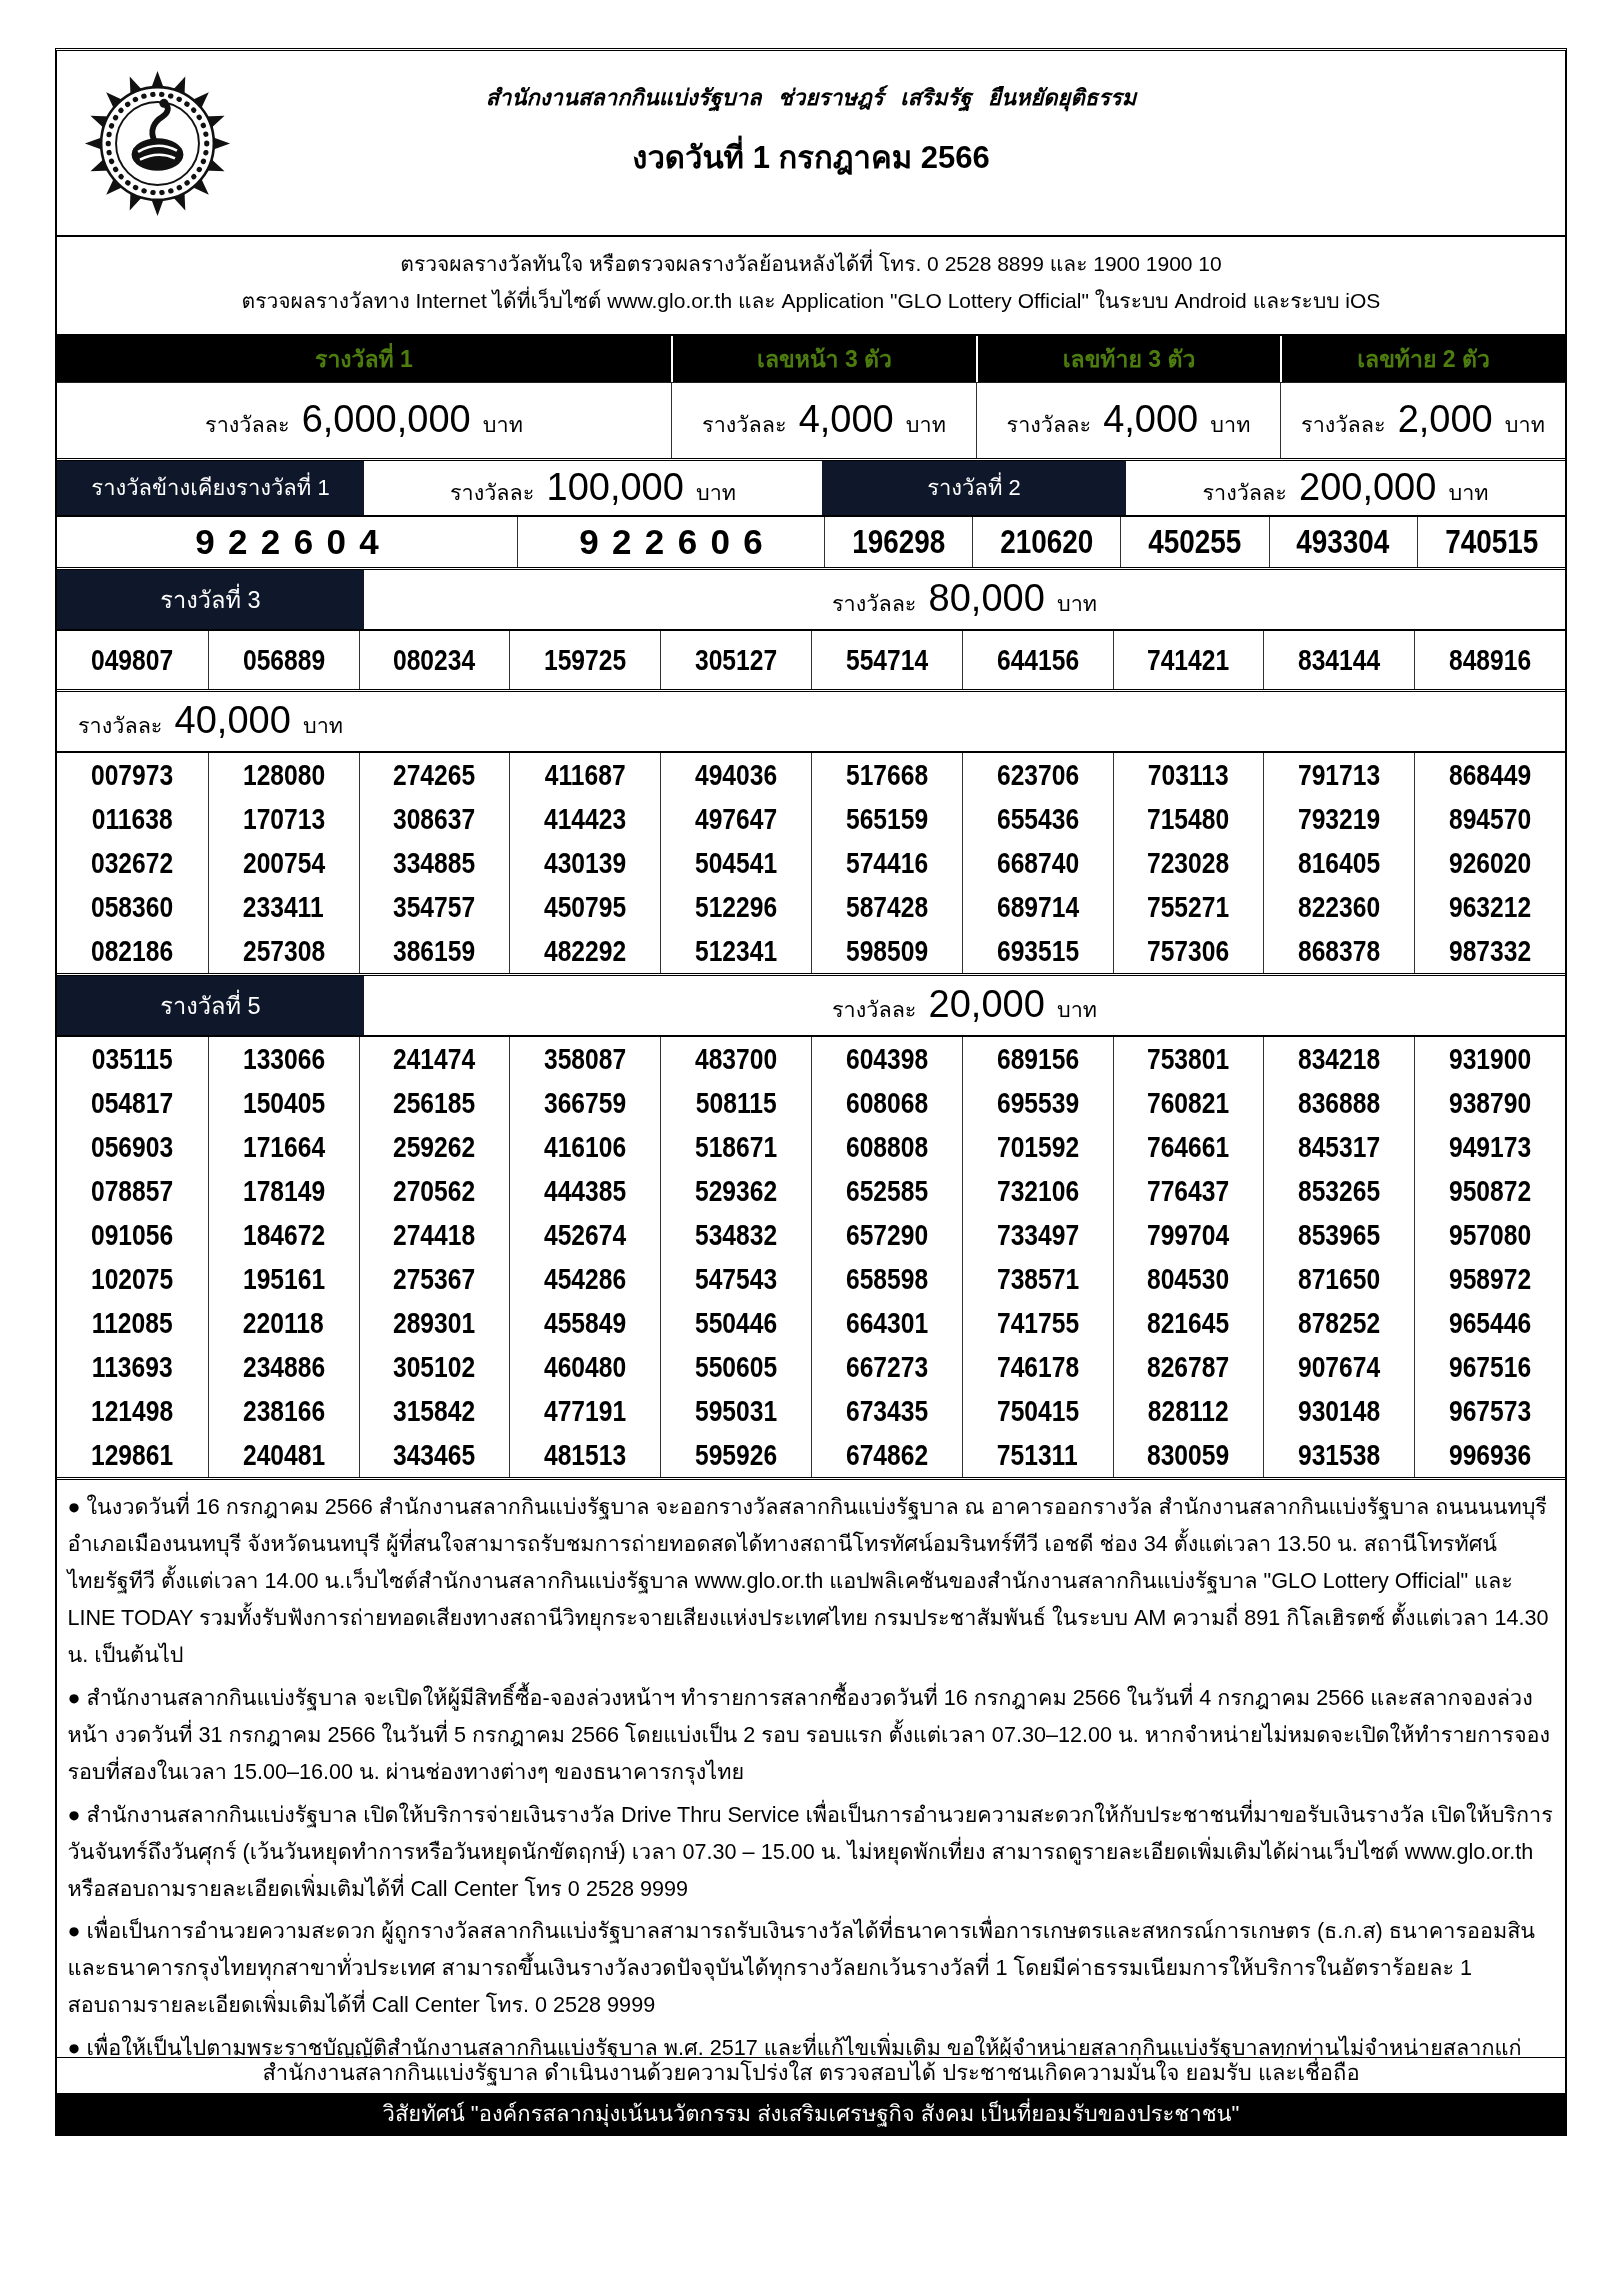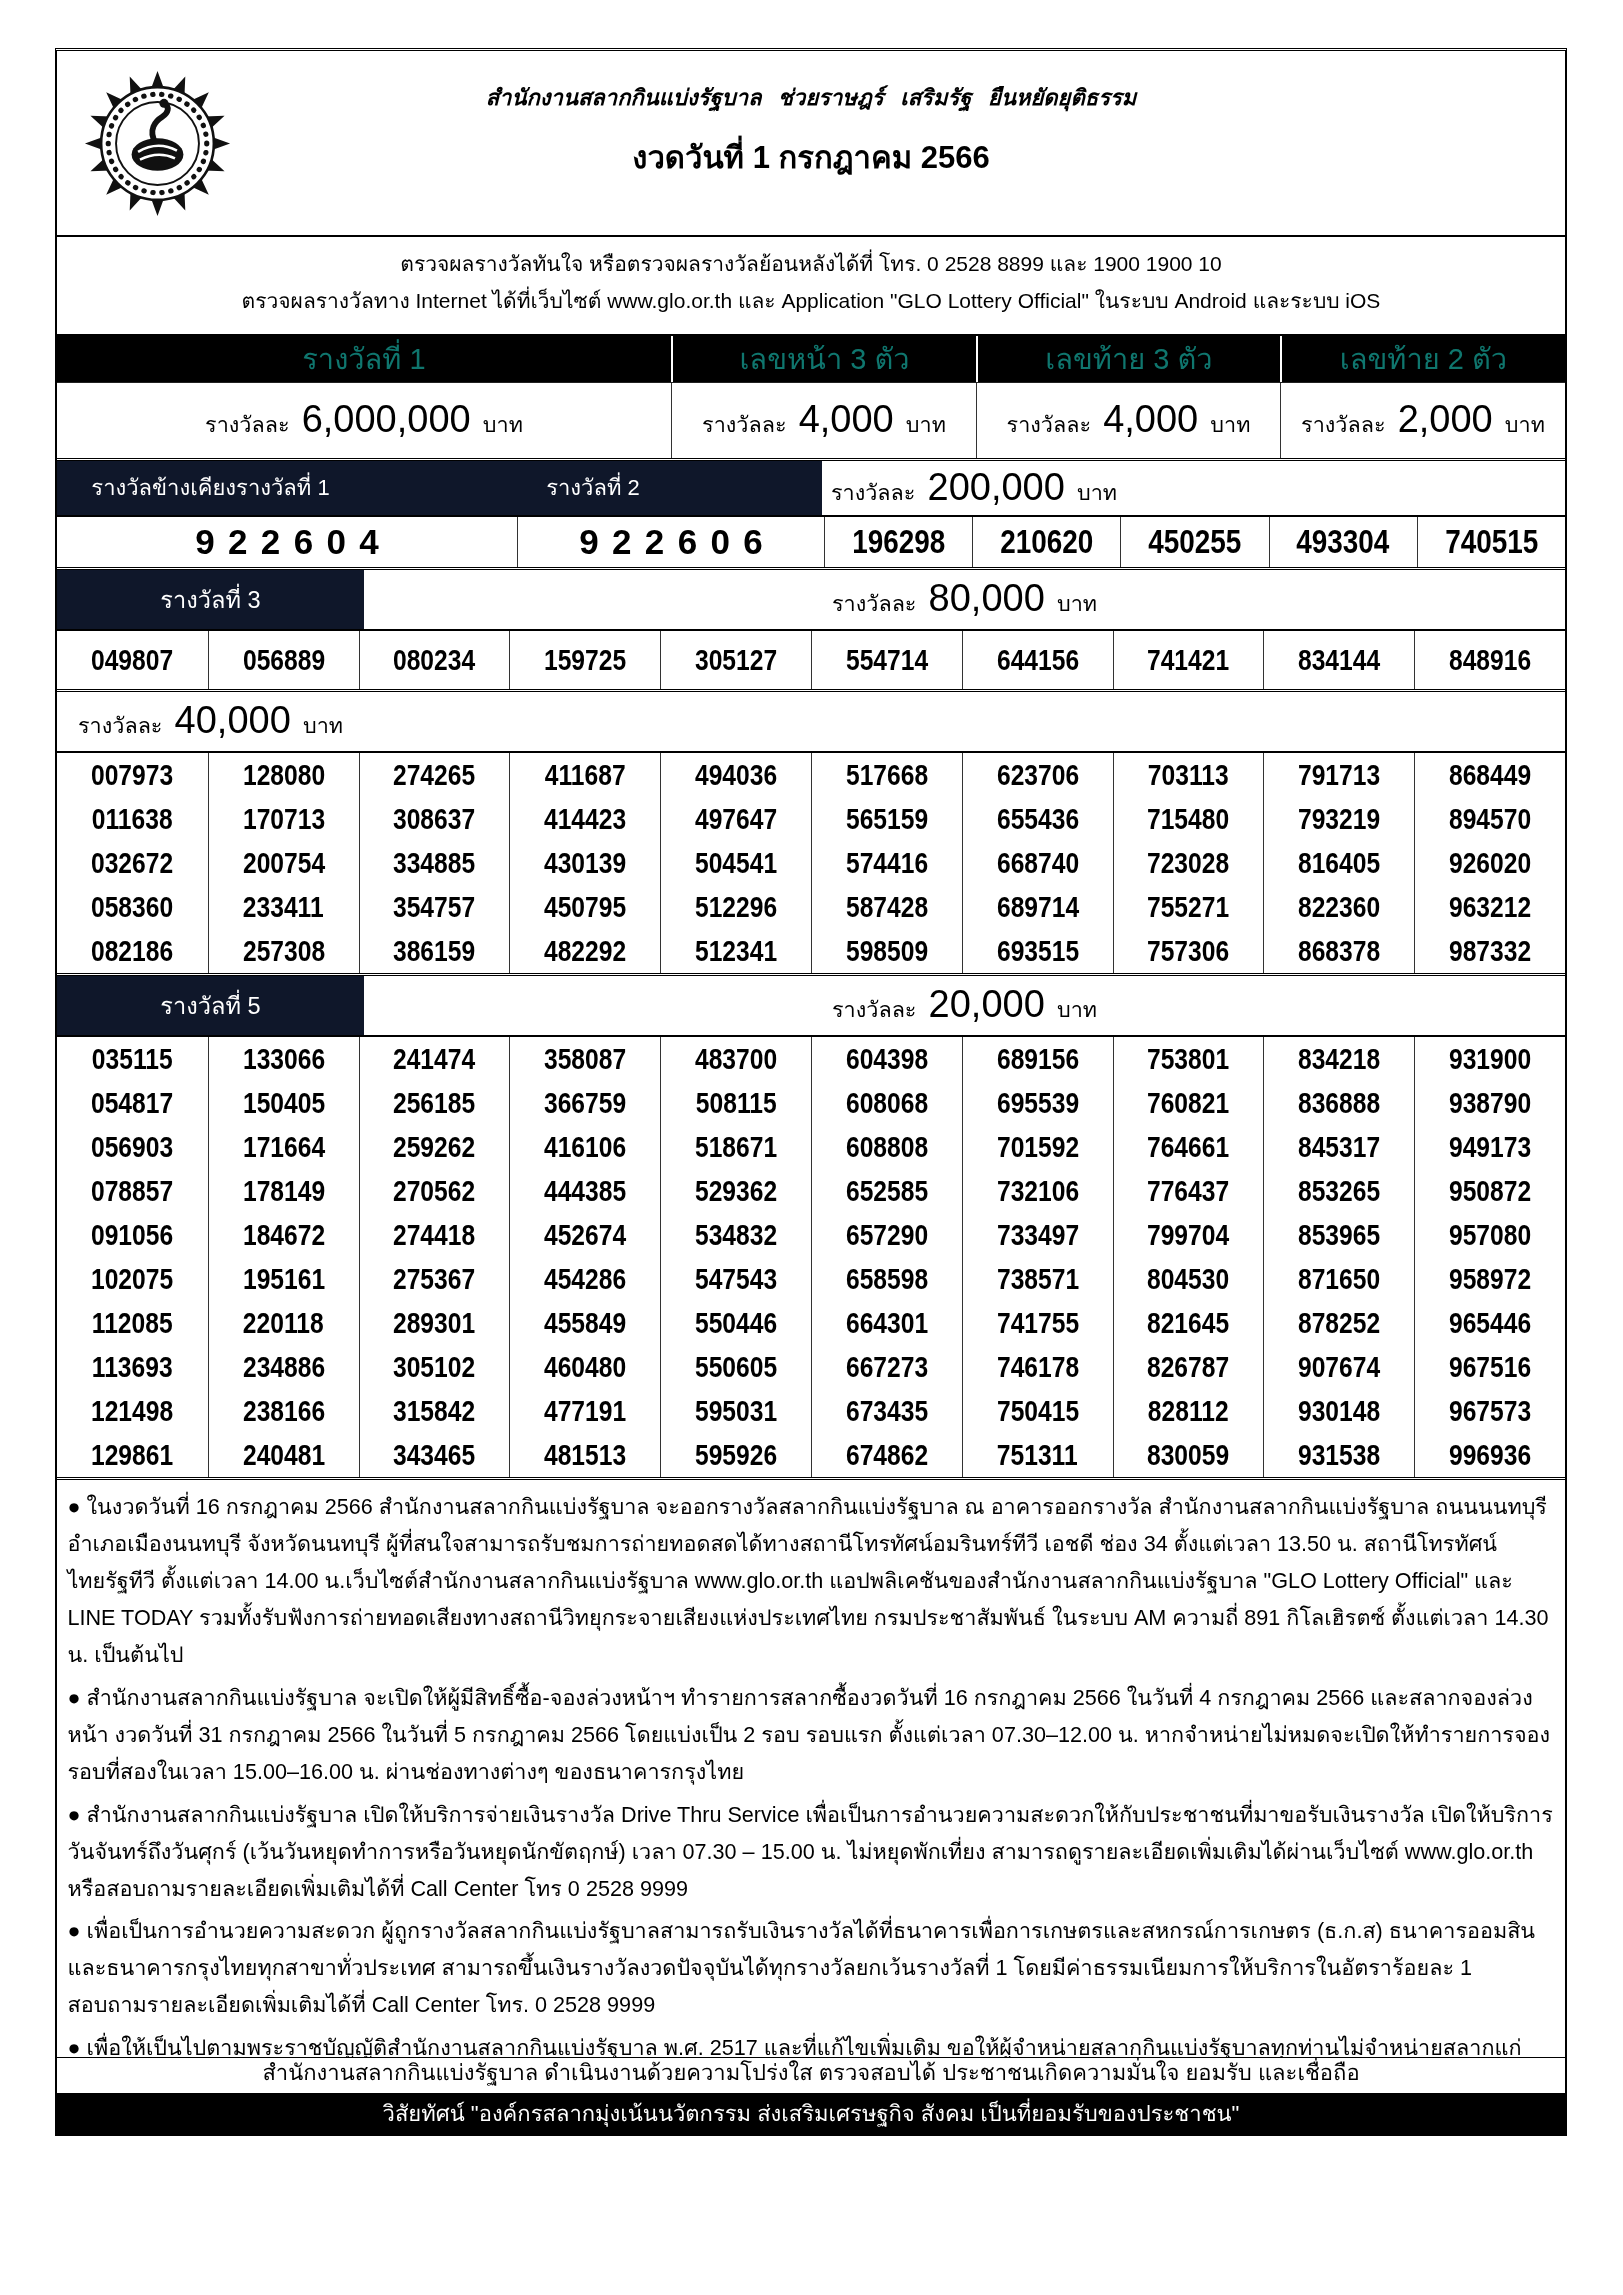--- a/index.html
+++ b/index.html
@@ -14,21 +14,21 @@
   .draw-date{margin-top:17px;text-align:center;font-size:31px;font-weight:700;}
   .phone-box{height:89px;border-top:2px solid #000;text-align:center;padding-top:7.9px;}
   .check-line{font-size:21px;line-height:37px;}
 
   
   .cell{display:flex;align-items:center;justify-content:center;box-sizing:border-box;}
   .cnum{display:inline-block;transform:scaleX(.82);transform-origin:center;white-space:nowrap;font-weight:700;}
 
   
   .top-head{display:grid;grid-template-columns:614px 305px 304px 1fr;border-top:2px solid #000;background:#000;height:46px;}
-  .top-head .cell{background:#000;color:#0f766e;font-size:29px;border-left:2.6px solid #fff;}
+  .top-head .cell{background:#000;color:#4d7c0f;font-size:23px;border-left:2.6px solid #fff;font-weight:bold;}
   .top-head .cell:first-child{border-left:none;}
   .amt-row{display:grid;grid-template-columns:614px 305px 304px 1fr;height:75px;border-top:1.3px solid #222;}
   .amt-row .cell{border-left:1.3px solid #333;}
   .amt-row .cell:first-child{border-left:none;}
   .amt-prefix,.amt-unit{font-size:21.6px;}
   .amt-num{font-size:38px;margin:0 9.2px;}
   .bignum-row{display:grid;grid-template-columns:614px 152px 153px 152px 152px 1fr;height:79px;border-top:3.3px double #000;}
   .bignum-row .cell{border-left:1.3px solid #333;}
   .bignum-row .cell:first-child{border-left:none;}
   .n1{font-size:56px;letter-spacing:1.3px;}
@@ -122,20 +122,26 @@
         <span>
       <span class="amt-prefix">รางวัลละ</span>
       <span class="amt-num">2,000</span>
       <span class="amt-unit">บาท</span></span>
     </div>
   </div>
 
 
   <div class="side-head">
     <div class="cell blackbox">รางวัลข้างเคียงรางวัลที่ 1</div>
+    <div class="cell">
+        <span>
+      <span class="amt-prefix">รางวัลละ</span>
+      <span class="amt-num">100,000</span>
+      <span class="amt-unit">บาท</span></span>
+    </div>
     <div class="cell blackbox">รางวัลที่ 2</div>
     <div class="cell">
         <span>
       <span class="amt-prefix">รางวัลละ</span>
       <span class="amt-num">200,000</span>
       <span class="amt-unit">บาท</span></span>
     </div>
   </div>
 
   <div class="side-num-row">

